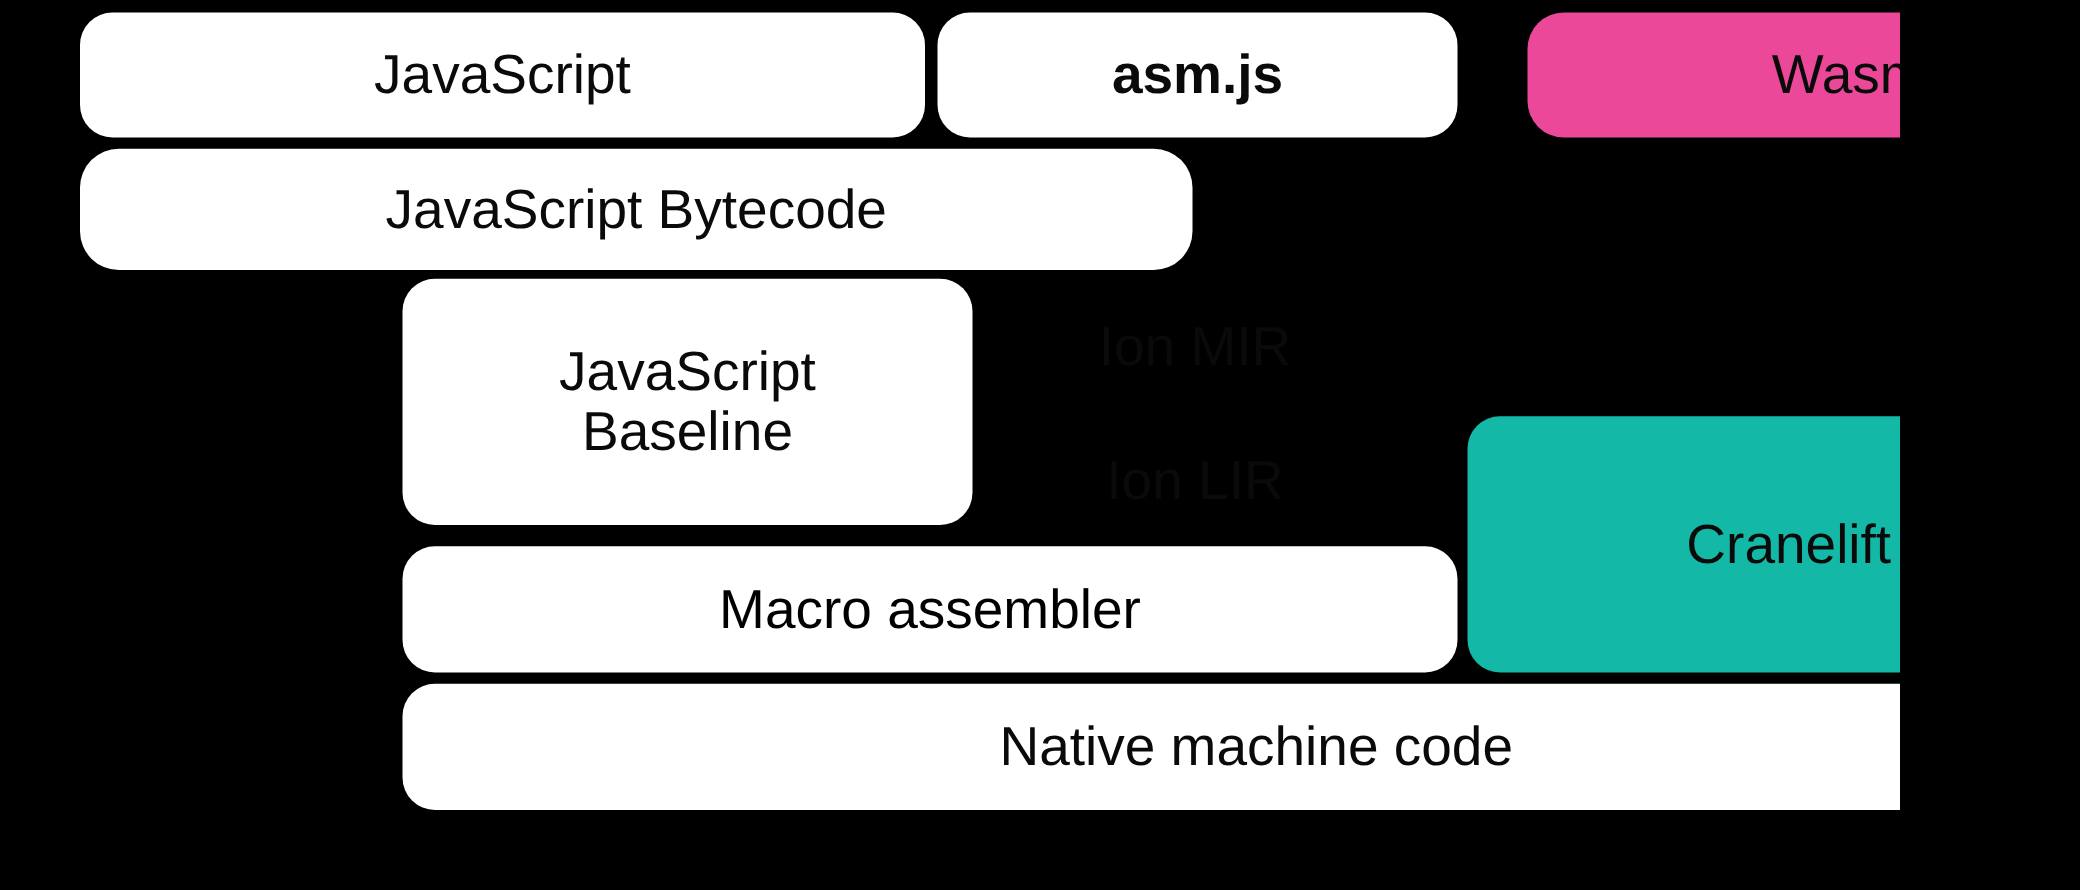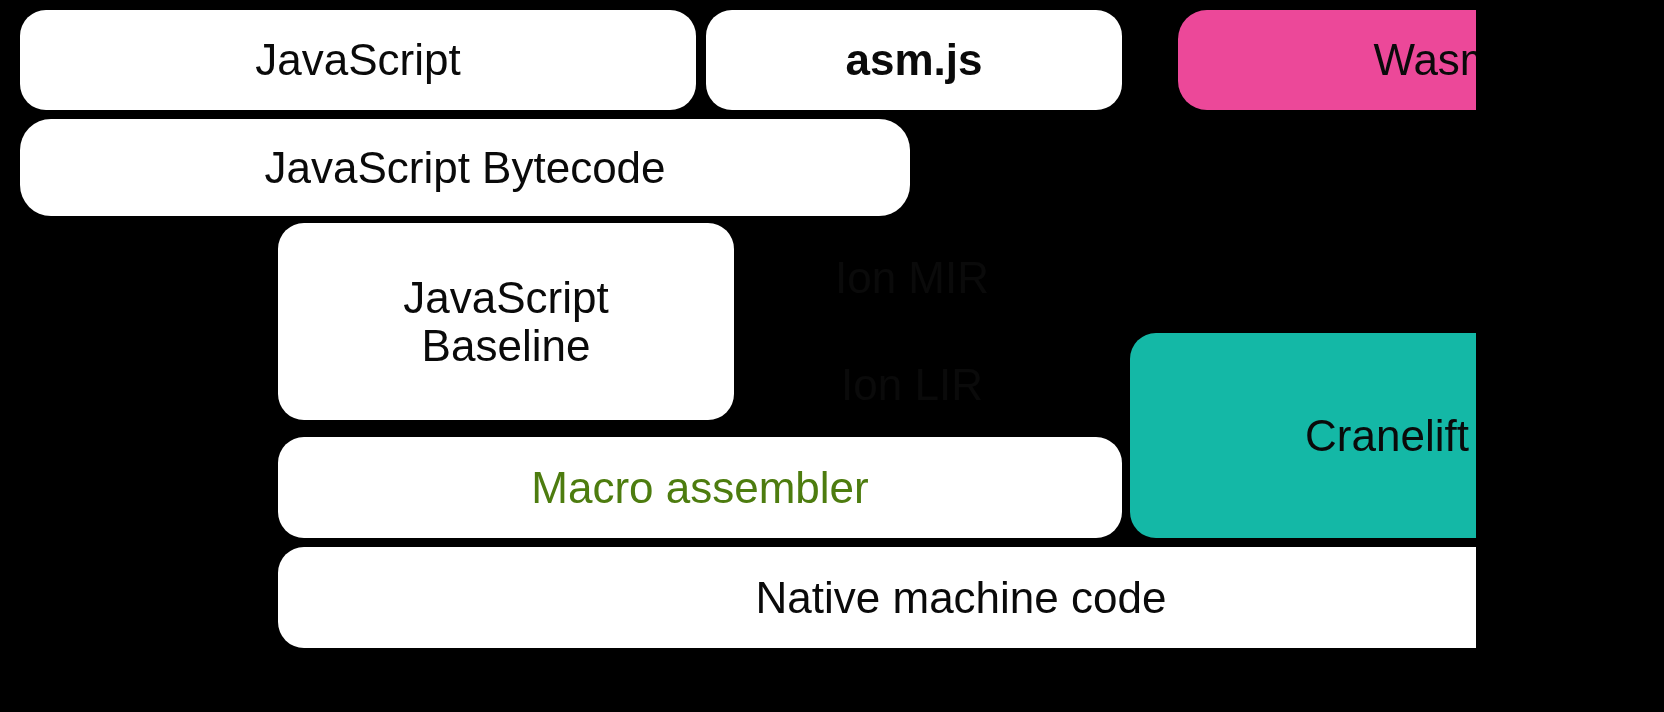--- a/index.html
+++ b/index.html
@@ -9,20 +9,21 @@
   }
   body {
     font-family: "Liberation Sans", sans-serif;
   }
   #diagram {
     position: relative;
     width: 1476px;
     height: 712px;
     background: #000000;
     overflow: hidden;
+    margin-left: 44px;
   }
   .node {
     position: absolute;
     display: flex;
     align-items: center;
     justify-content: center;
     text-align: center;
     border-radius: 26px;
     color: #0a0a0a;
     font-size: 44px;
@@ -40,15 +41,15 @@
 <div id="diagram" style="background: rgb(0, 0, 0);">
     <div class="node" style="left: 20px; top: 10px; width: 676px; height: 100px; background: rgb(255, 255, 255); color: rgb(10, 10, 10);">JavaScript</div>
     <div class="node" style="left: 706px; top: 10px; width: 416px; height: 100px; background: rgb(255, 255, 255); color: rgb(10, 10, 10); font-weight: bold;">asm.js</div>
     <div class="node" style="left: 1178px; top: 10px; width: 514px; height: 100px; background: #ec4899; color: rgb(10, 10, 10); border-radius: 29px;">Wasm</div>
     <div class="node" style="left: 20px; top: 119px; width: 890px; height: 97px; background: rgb(255, 255, 255); color: rgb(10, 10, 10); border-radius: 31px;">JavaScript Bytecode</div>
     <div class="node" style="left: 278px; top: 223px; width: 456px; height: 197px; background: rgb(255, 255, 255); color: rgb(10, 10, 10);">JavaScript
 Baseline</div>
     <div class="node" style="left: 702px; top: 223px; width: 420px; height: 110px; color: rgb(10, 10, 10);">Ion MIR</div>
     <div class="node" style="left: 702px; top: 340px; width: 420px; height: 90px; color: rgb(10, 10, 10);">Ion LIR</div>
     <div class="node" style="left: 1130px; top: 333px; width: 514px; height: 205px; background: #14b8a6; color: rgb(10, 10, 10);">Cranelift</div>
-    <div class="node" style="left: 278px; top: 437px; width: 844px; height: 101px; background: rgb(255, 255, 255); color: #4d7c0f;">Macro assembler</div>
+    <div class="node" style="left: 278px; top: 437px; width: 844px; height: 101px; background: rgb(255, 255, 255); color: #000000;">Macro assembler</div>
     <div class="node" style="left: 278px; top: 547px; width: 1366px; height: 101px; background: rgb(255, 255, 255); color: rgb(10, 10, 10);">Native machine code</div>
   </div>
 
 </body></html>

